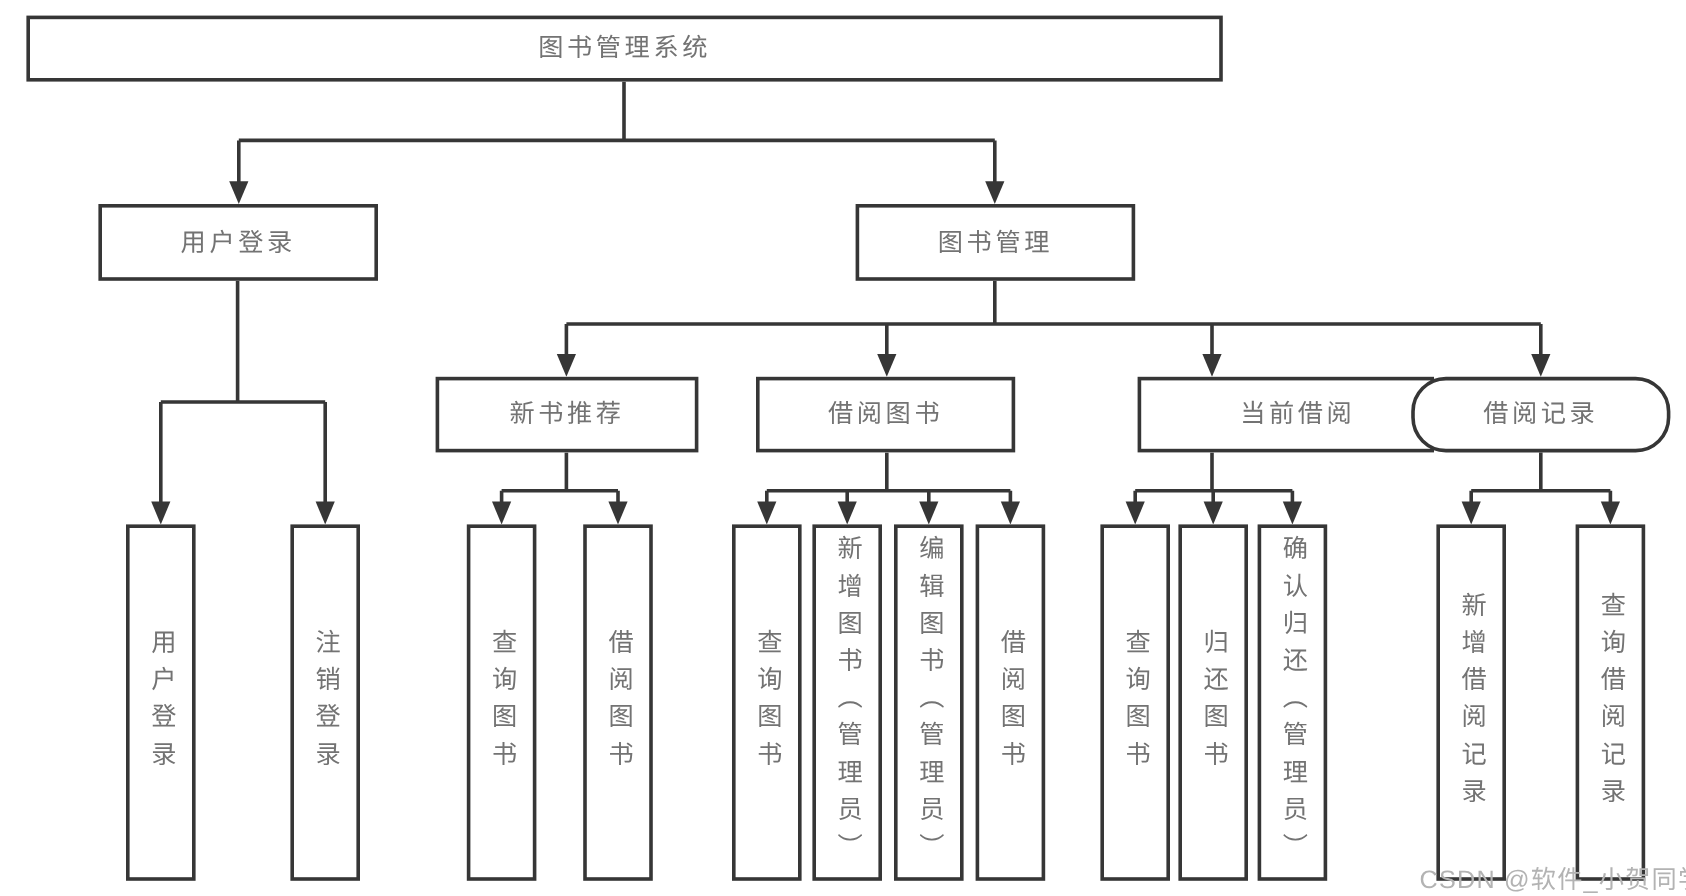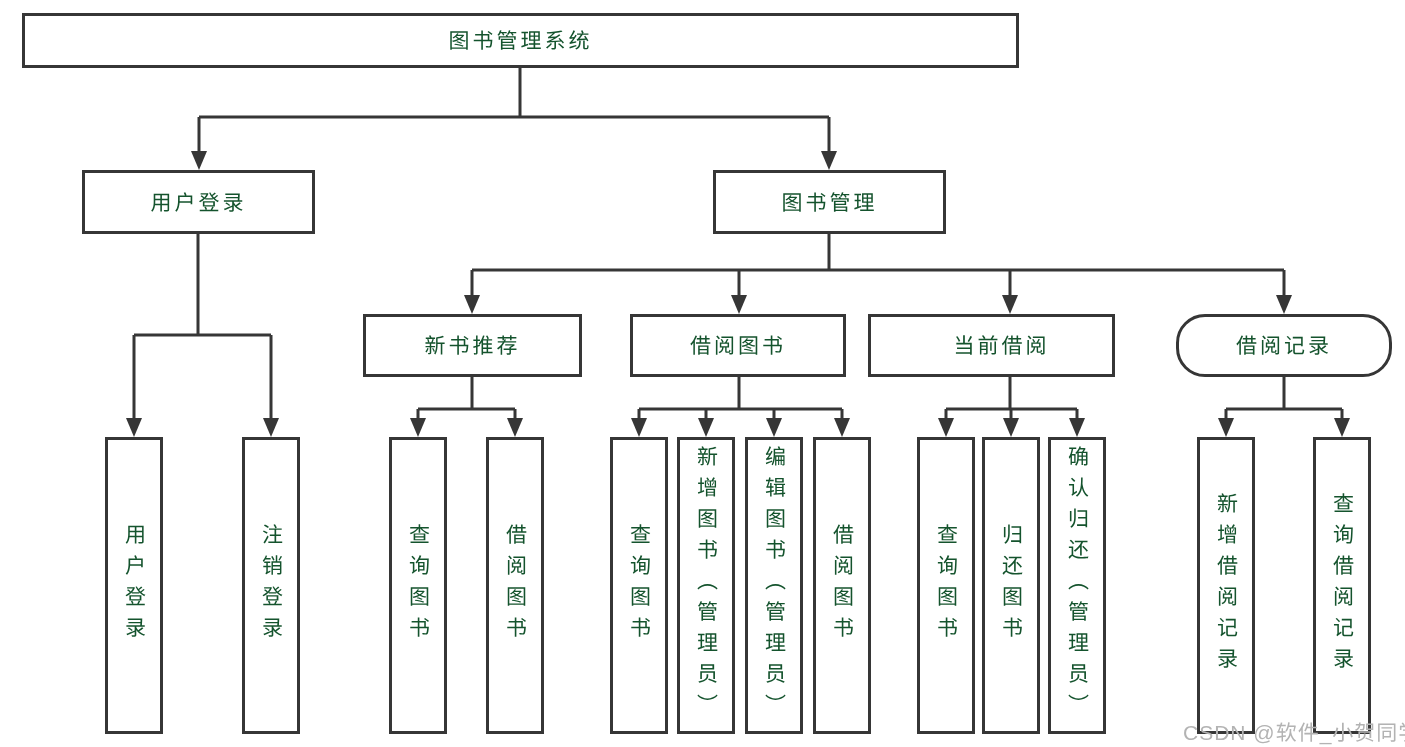--- a/index.html
+++ b/index.html
@@ -19,21 +19,21 @@
     position: absolute;
     left: 0; top: 0;
     width: 1405px; height: 747px;
     z-index: 1;
   }
   .node {
     position: absolute;
     box-sizing: border-box;
     border: 3px solid #363636;
     background: #ffffff;
-    color: #14532d;
+    color: #737373;
     display: flex;
     align-items: center;
     justify-content: center;
     z-index: 2;
     line-height: 1;
   }
   .h-node {
     font-size: 21px;
     letter-spacing: 3px;
   }
@@ -104,21 +104,21 @@
     </g>
   </svg>
 
   <div class="node h-node" style="left:22px; top:13px; width:997px; height:55px;">图书管理系统</div>
 
   <div class="node h-node" style="left:82px; top:170px; width:233px; height:64px;">用户登录</div>
   <div class="node h-node" style="left:363px; top:314px; width:219px; height:63px;">新书推荐</div>
 
   <div class="node h-node" style="left:713px; top:170px; width:233px; height:64px;">图书管理</div>
   <div class="node h-node" style="left:630px; top:314px; width:216px; height:63px;">借阅图书</div>
-  <div class="node h-node" style="left:868px; top:314px; width:247px; height:63px;padding-left:20px;">当前借阅</div>
+  <div class="node h-node" style="left:948px; top:314px; width:247px; height:63px;padding-left:20px;">当前借阅</div>
   <div class="node h-node" style="left:1176px; top:314px; width:216px; height:63px;border-radius:29px;">借阅记录</div>
 
   <div class="node leaf" style="left:105px; top:437px; width:58px; height:297px;">用户登录</div>
   <div class="node leaf" style="left:242px; top:437px; width:58px; height:297px;">注销登录</div>
 
   <div class="node leaf" style="left:389px; top:437px; width:58px; height:297px;">查询图书</div>
   <div class="node leaf" style="left:486px; top:437px; width:58px; height:297px;">借阅图书</div>
 
   <div class="node leaf" style="left:610px; top:437px; width:58px; height:297px;">查询图书</div>
   <div class="node leaf" style="left:677px; top:437px; width:58px; height:297px;">新增图书（管理员）</div>

